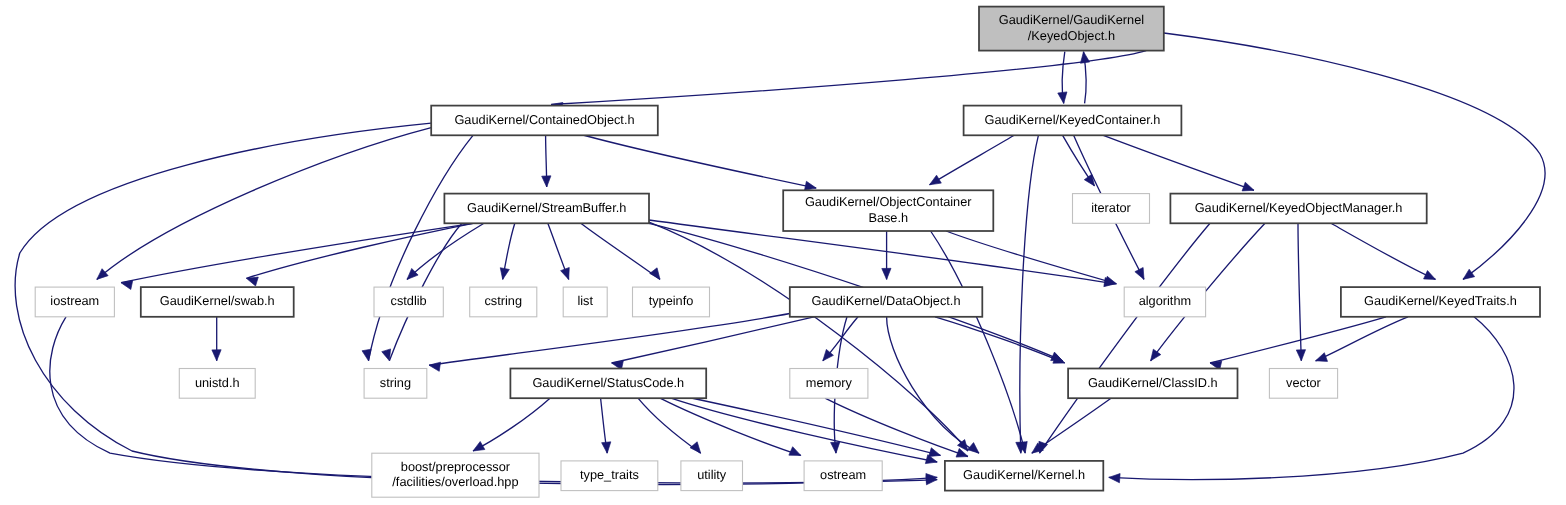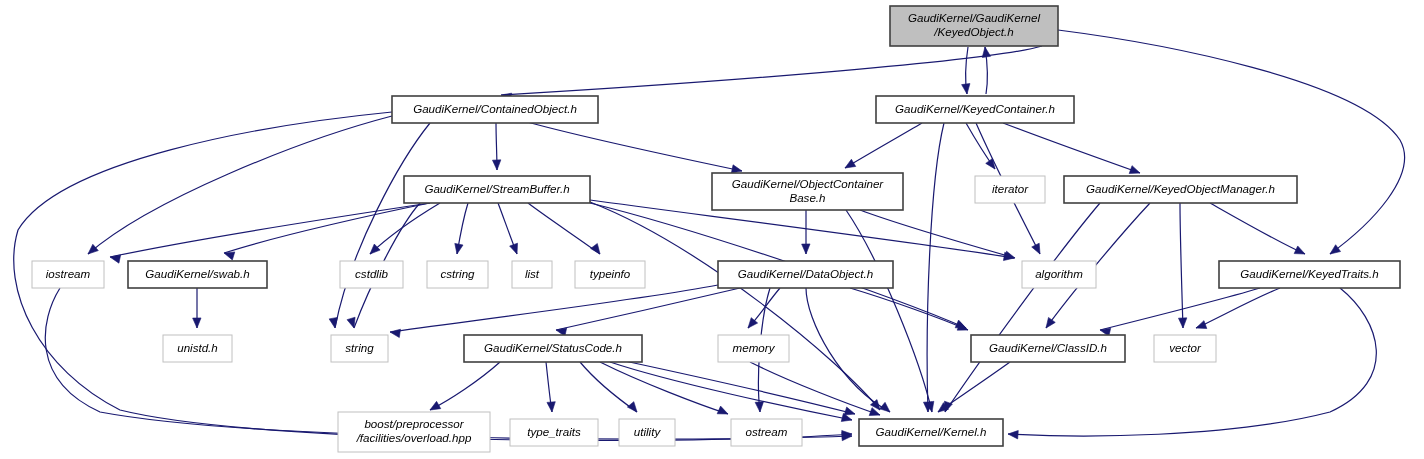--- a/index.html
+++ b/index.html
@@ -1,18 +1,18 @@
 <!DOCTYPE html>
 <html><head>
 <meta charset="utf-8">
 <style>
   html,body{margin:0;padding:0;background:#ffffff;}
   body{width:1424px;height:459px;overflow:hidden;
        font-family:"Liberation Sans","DejaVu Sans",sans-serif;}
-  #graph{position:relative;width:1244px;height:459px;font-style:italic;}
+  #graph{position:relative;width:1244px;height:459px;}
   svg{position:absolute;left:0;top:0;width:1424px;height:459px;}
   .node-label{
     font-size:11.6px;
     fill:#000000;
     text-anchor:middle;
     dominant-baseline:middle;
     font-family:"Liberation Sans","DejaVu Sans",sans-serif;
     white-space:pre;
   }
 </style>

